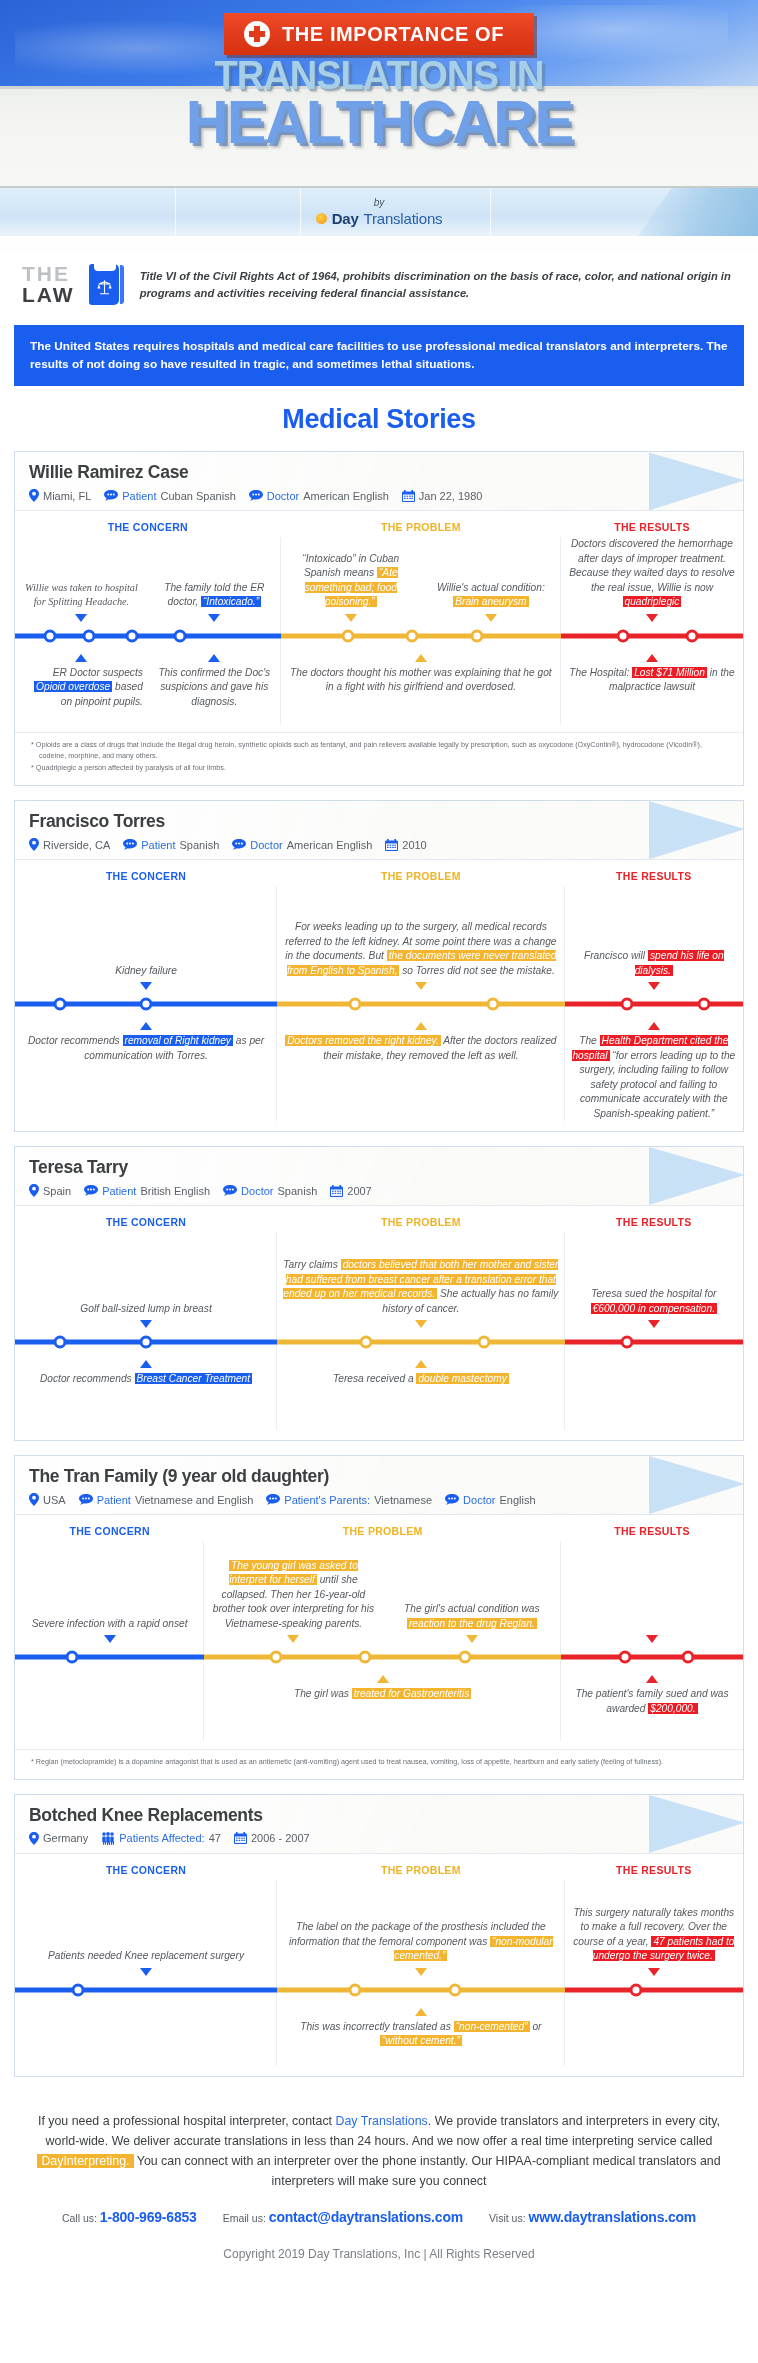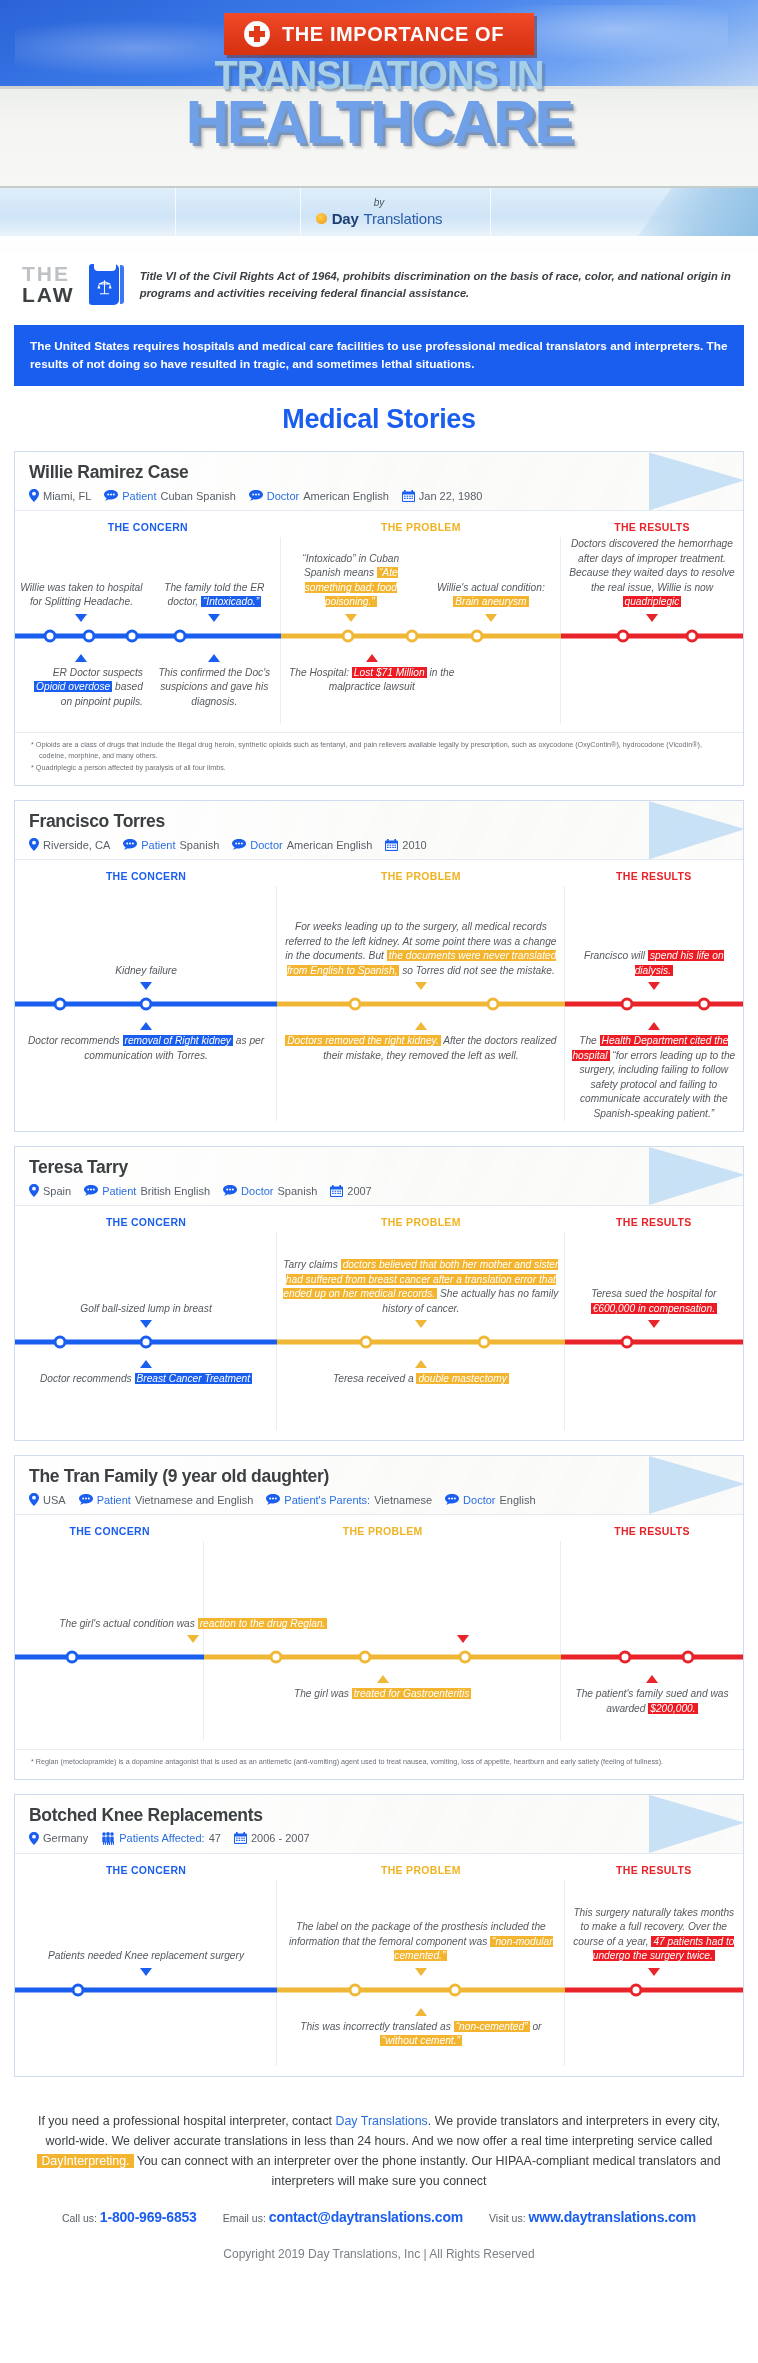--- a/index.html
+++ b/index.html
@@ -396,21 +396,21 @@
           <div class="ch-results" style="width: 25%;">THE RESULTS</div>
         </div>
         <div class="tl">
           <div class="tl-cols">
             <div style="width: 36.5%;"></div>
             <div style="width: 38.5%;"></div>
             <div style="width: 25%;"></div>
           </div>
           <div class="tl-above">
             <div style="width: 36.5%; display: flex;">
-              <div class="note above" style="flex: 1 1 0%; min-height: 78px;">
+              <div class="note above" style="flex: 1 1 0%; min-height: 78px; font-family: Liberation Serif, serif;">
                 <div><span>Willie was taken to hospital for Splitting Headache.</span></div>
                 <div class="tri down" style="margin-top: 4px;"></div>
               </div>
               <div class="note above" style="flex: 1 1 0%; min-height: 78px;">
                 <div><span>The family told the ER doctor, </span><span class="hl-blue">“Intoxicado.”</span></div>
                 <div class="tri down" style="margin-top: 4px;"></div>
               </div>
             </div>
             <div style="width: 38.5%; display: flex;">
               <div class="note above" style="flex: 1 1 0%; min-height: 78px;">
@@ -445,20 +445,26 @@
           </div>
           <div class="tl-below">
             <div style="width: 36.5%; display: flex;">
               <div class="note below" style="flex: 1 1 0%; min-height: 74px; text-align: right;">
                 <div class="tri up" style="margin-bottom: 4px;"></div>
                 <div><span>ER Doctor suspects </span><span class="hl-blue">Opioid overdose</span><span> based on pinpoint pupils.</span></div>
               </div>
               <div class="note below" style="flex: 1 1 0%; min-height: 74px;">
                 <div class="tri up" style="margin-bottom: 4px;"></div>
                 <div><span>This confirmed the Doc's suspicions and gave his diagnosis.</span></div>
+              </div>
+            </div>
+            <div style="width: 38.5%; display: flex;">
+              <div class="note below" style="flex: 1 1 0%; min-height: 74px;">
+                <div class="tri y up" style="margin-bottom: 4px;"></div>
+                <div><span>The doctors thought his mother was explaining that he got in a fight with his girlfriend and overdosed.</span></div>
               </div>
             </div>
             <div style="width: 25%; display: flex;">
               <div class="note below" style="flex: 1 1 0%; min-height: 74px;">
                 <div class="tri r up" style="margin-bottom: 4px;"></div>
                 <div><span>The Hospital: </span><span class="hl-red">Lost $71 Million</span><span> in the malpractice lawsuit</span></div>
               </div>
             </div>
           </div>
         </div>
@@ -751,21 +757,31 @@
           <div class="ch-problem" style="width: 49%;">THE PROBLEM</div>
           <div class="ch-results" style="width: 25%;">THE RESULTS</div>
         </div>
         <div class="tl">
           <div class="tl-cols">
             <div style="width: 26%;"></div>
             <div style="width: 49%;"></div>
             <div style="width: 25%;"></div>
           </div>
           <div class="tl-above">
+            <div style="width: 26%; display: flex;">
+              <div class="note above" style="flex: 1 1 0%; min-height: 102px;">
+                <div><span>Severe infection with a rapid onset</span></div>
+                <div class="tri down" style="margin-top: 4px;"></div>
+              </div>
+            </div>
             <div style="width: 49%; display: flex;">
+              <div class="note above" style="flex: 1 1 0%; min-height: 102px;">
+                <div><span class="hl-yellow">The young girl was asked to interpret for herself</span><span> until she collapsed. Then her 16-year-old brother took over interpreting for his Vietnamese-speaking parents.</span></div>
+                <div class="tri y down" style="margin-top: 4px;"></div>
+              </div>
               <div class="note above" style="flex: 1 1 0%; min-height: 102px;">
                 <div><span>The girl's actual condition was </span><span class="hl-yellow">reaction to the drug Reglan.</span></div>
                 <div class="tri y down" style="margin-top: 4px;"></div>
               </div>
             </div>
             <div style="width: 25%; display: flex;">
               <div class="note above" style="flex: 1 1 0%; min-height: 102px;">
                 <div class="tri r down" style="margin-top: 4px;"></div>
               </div>
             </div>

